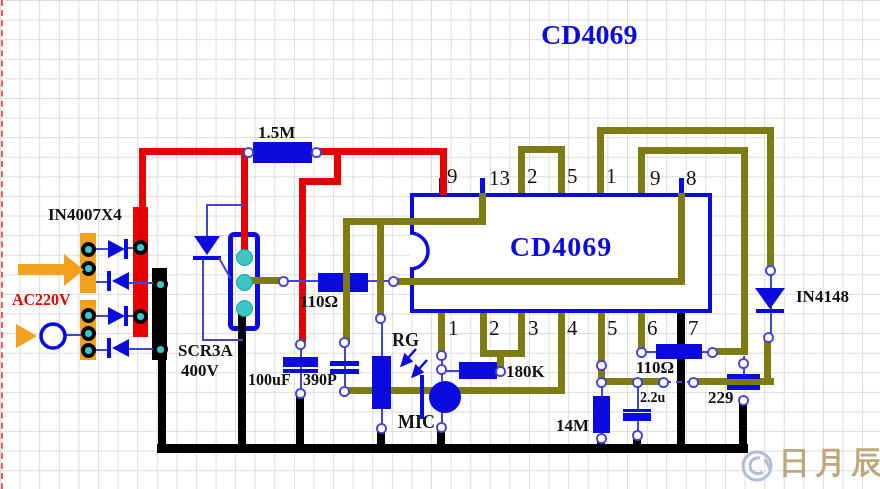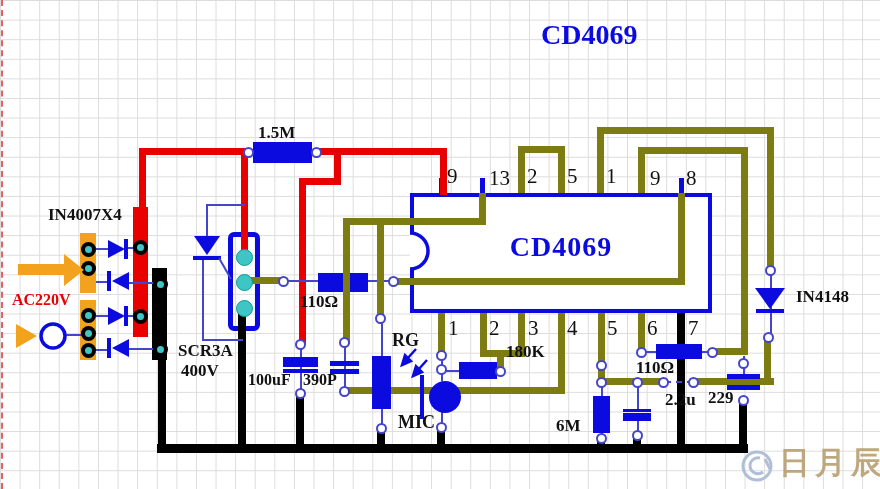--- a/index.html
+++ b/index.html
@@ -268,23 +268,23 @@
   <div class="lbl" style="left:48px;top:205px;font-size:17px;">IN4007X4</div>
   <div class="lbl" style="left:12px;top:291px;font-size:16px;color:#e80000;">AC220V</div>
   <div class="lbl" style="left:178px;top:341px;font-size:17px;">SCR3A</div>
   <div class="lbl" style="left:181px;top:361px;font-size:17px;">400V</div>
   <div class="lbl" style="left:258px;top:123px;font-size:17px;">1.5M</div>
   <div class="lbl" style="left:300px;top:292px;font-size:17px;">110Ω</div>
   <div class="lbl" style="left:248px;top:371px;font-size:16px;">100uF</div>
   <div class="lbl" style="left:303px;top:371px;font-size:16px;">390P</div>
   <div class="lbl" style="left:392px;top:330px;font-size:18px;">RG</div>
   <div class="lbl" style="left:398px;top:412px;font-size:18px;">MIC</div>
-  <div class="lbl" style="left:506px;top:342px;font-size:17px;">180K</div>
-  <div class="lbl" style="left:556px;top:416px;font-size:17px;">6M</div>
-  <div class="lbl" style="left:640px;top:390px;font-size:17px;margin-left:25px;">2.2u</div>
+  <div class="lbl" style="left:506px;top:362px;font-size:17px;">180K</div>
+  <div class="lbl" style="left:556px;top:416px;font-size:17px;">14M</div>
+  <div class="lbl" style="left:640px;top:390px;font-size:14px;">2.2u</div>
   <div class="lbl" style="left:636px;top:358px;font-size:17px;">110Ω</div>
   <div class="lbl" style="left:708px;top:388px;font-size:17px;">229</div>
   <div class="lbl" style="left:796px;top:287px;font-size:17px;">IN4148</div>
   <div class="lbl" id="watermark-text">日月辰</div>
 
   <span class="pinlbl" style="left:447px;top:164px;">9</span>
   <span class="pinlbl" style="left:489px;top:166px;">13</span>
   <span class="pinlbl" style="left:527px;top:164px;">2</span>
   <span class="pinlbl" style="left:567px;top:164px;">5</span>
   <span class="pinlbl" style="left:606px;top:164px;">1</span>

